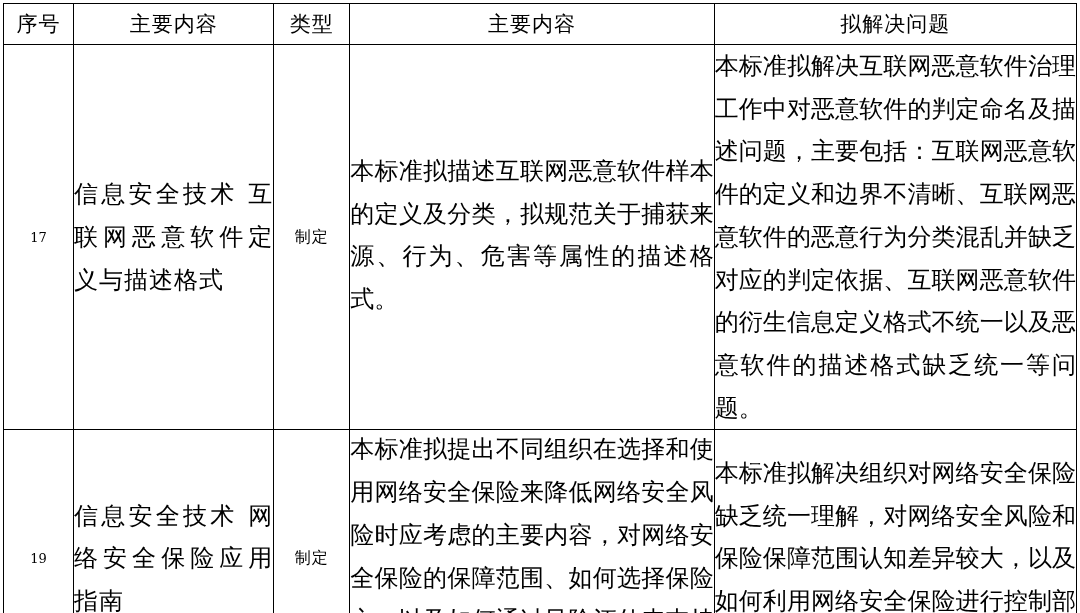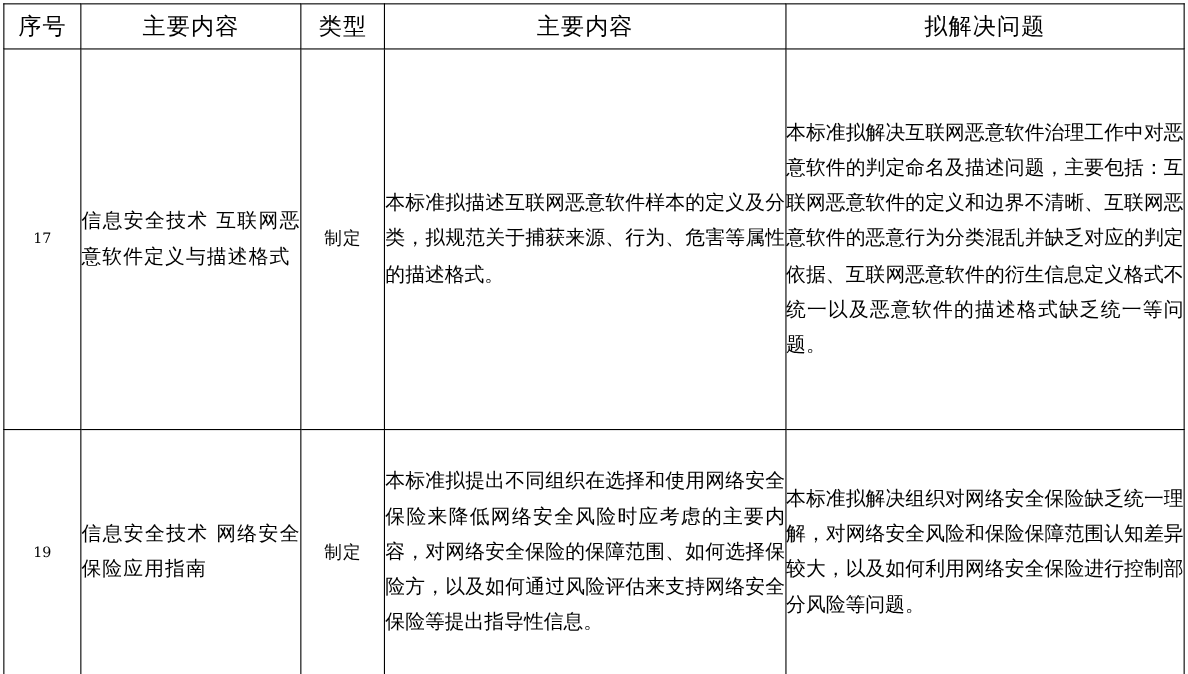--- a/index.html
+++ b/index.html
@@ -51,34 +51,35 @@
   td.seq {
     text-align: center;
     font-size: 13px;
   }
   td.type {
     text-align: center;
     font-size: 16px;
     letter-spacing: 1px;
   }
   td.cell-text {
-    font-size: 18px;
+    font-size: 24px;
     line-height: 1.78;
     padding: 6px 10px;
   }
   .name-block {
     text-align: justify;
     text-align-last: left;
     text-justify: inter-ideograph;
     letter-spacing: 1px;
   }
   .main-block {
     text-align: justify;
     text-align-last: left;
     text-justify: inter-ideograph;
+    font-family: Liberation Mono, monospace;
   }
   .prob-block {
     text-align: justify;
     text-align-last: left;
     text-justify: inter-ideograph;
   }
   tr.row-17 td { height: 345px; }
   tr.row-18 td { height: 222px; }
   td.main-17 { vertical-align: middle; }
   td.prob-17 { vertical-align: top; padding-top: 12px; }

